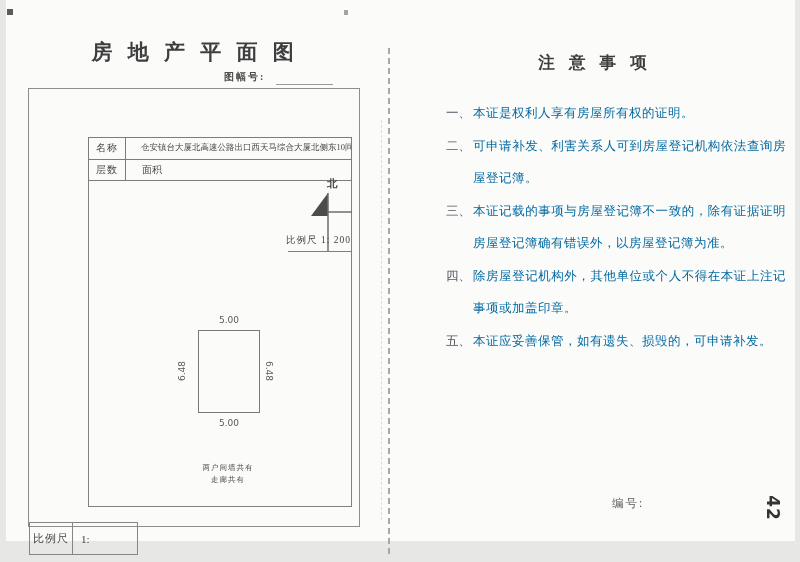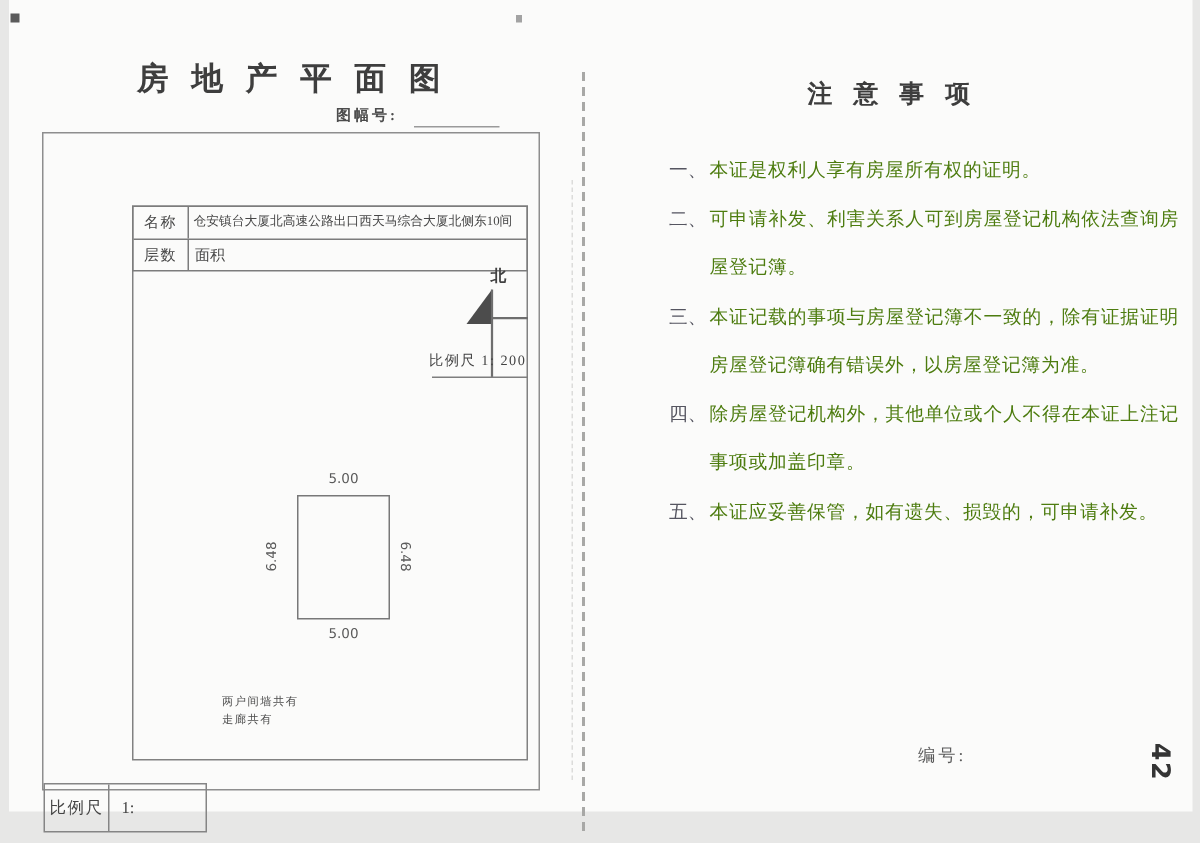--- a/index.html
+++ b/index.html
@@ -32,62 +32,62 @@
   .inner-frame { left: 88px; top: 137px; width: 264px; height: 370px;
     border: 1px solid #818181; }
 
   .info-table { left: 88px; top: 137px; width: 264px; height: 44px;
     border: 1px solid #7c7c7c; display: flex; flex-direction: column;
     font-size: 10px; color: #474747; background: transparent; }
   .info-row { flex: 1; display: flex; border-bottom: 1px solid #7c7c7c; }
   .info-row:last-child { border-bottom: none; }
   .cell { display: flex; align-items: center; border-right: 1px solid #7c7c7c;
     padding: 0 3px; white-space: nowrap; overflow: hidden; }
-  .cell:last-child { border-right: none; }
+  .cell:last-child { border-right: none; margin-left: 12px; }
   .cell.lbl { width: 37px; justify-content: center; letter-spacing: 1px; flex: none; }
   .cell.val-long { flex: 1; font-size: 8.5px; letter-spacing: 0; }
   .cell.val-mid { width: 108px; flex: none; }
   .cell.lbl2 { width: 28px; flex: none; justify-content: center; padding: 0 1px; }
   .cell.val-end { flex: 1; }
 
   .north-label { left: 327px; top: 177px; font-size: 10.5px; font-weight: bold; color: #424242; }
   .scale-inline { left: 286px; top: 234px; font-size: 9.5px; color: #424242;
     letter-spacing: 1px; white-space: nowrap; }
   .scale-underline { left: 288px; top: 251px; width: 64px; height: 1px; background: #7e7e7e; }
 
   .room-rect { left: 198px; top: 330px; width: 62px; height: 83px; border: 1px solid #787878; }
   .dim { font-family: "DejaVu Sans", sans-serif; font-size: 9px; color: #5a5a5a;
     text-align: center; }
   .dim-top { left: 198px; top: 315px; width: 62px; }
   .dim-bottom { left: 198px; top: 418px; width: 62px; }
   .dim-left { left: 167px; top: 366px; width: 30px; transform: rotate(-90deg); }
   .dim-right { left: 254px; top: 366px; width: 30px; transform: rotate(90deg); }
 
-  .shared-note { left: 148px; top: 462px; width: 160px; text-align: left;
+  .shared-note { left: 148px; top: 462px; width: 160px; text-align: center;
     font-size: 7.5px; line-height: 12px; color: #4c4c4c; letter-spacing: 1px; }
 
   .scalebox { left: 29px; top: 494px; width: 109px; height: 33px;
     border: 1px solid #858585; display: flex; font-size: 11px; color: #454545; margin-top: 28px; }
   .scalebox-label { width: 43px; border-right: 1px solid #858585;
     display: flex; align-items: center; justify-content: center; letter-spacing: 1px; }
   .scalebox-value { flex: 1; display: flex; align-items: center; padding-left: 8px; }
 
   
   .binding { left: 388px; top: 48px; height: 506px; width: 0;
     border-left: 2px dashed #a8a8a6; }
   .binding-faint { left: 381px; top: 120px; height: 400px; width: 0;
     border-left: 1px dashed #dcdcda; }
 
   
   .notes-heading { left: 478px; top: 52px; width: 234px; text-align: center;
     font-size: 16.5px; font-weight: bold; letter-spacing: 5px; color: #3d3d3d; }
   .notes-list { left: 446px; top: 97px; width: 340px; }
   .note-item { display: flex; }
   .note-num { width: 27px; flex: none; font-size: 12.5px; line-height: 32.5px; color: #555560; }
-  .note-text { flex: 1; font-size: 12.5px; line-height: 32.5px; color: #4d7c0f;
+  .note-text { flex: 1; font-size: 12.5px; line-height: 32.5px; color: #0369a1;
     letter-spacing: 0.5px; text-align: justify; }
   .serial { left: 612px; top: 496px; font-size: 11.5px; color: #5a5a5a; letter-spacing: 2px; }
   .page-num { left: 756px; top: 498px; width: 34px; text-align: center;
     font-family: "DejaVu Sans", sans-serif; font-size: 17px; font-weight: bold;
     color: #343434; transform: rotate(90deg); letter-spacing: 1px; }
 </style>
 </head>
 <body>
 
 <div class="sheet"></div>

